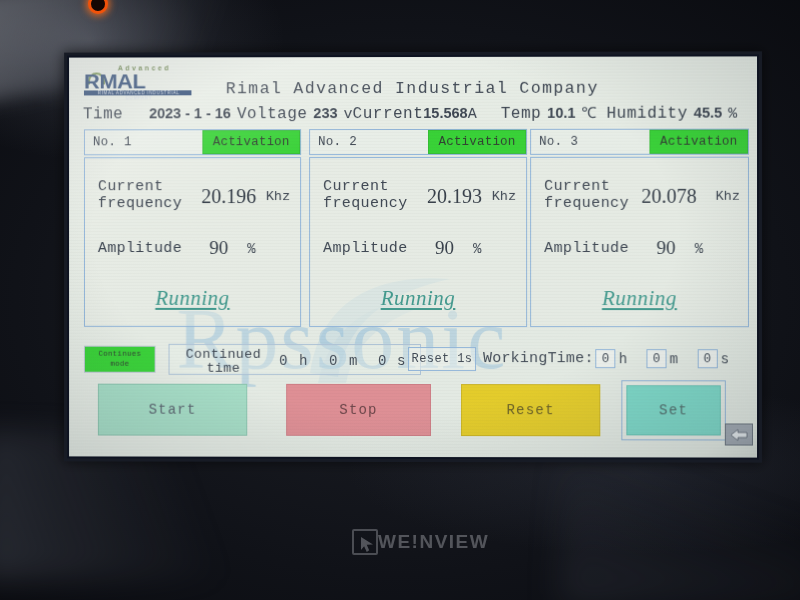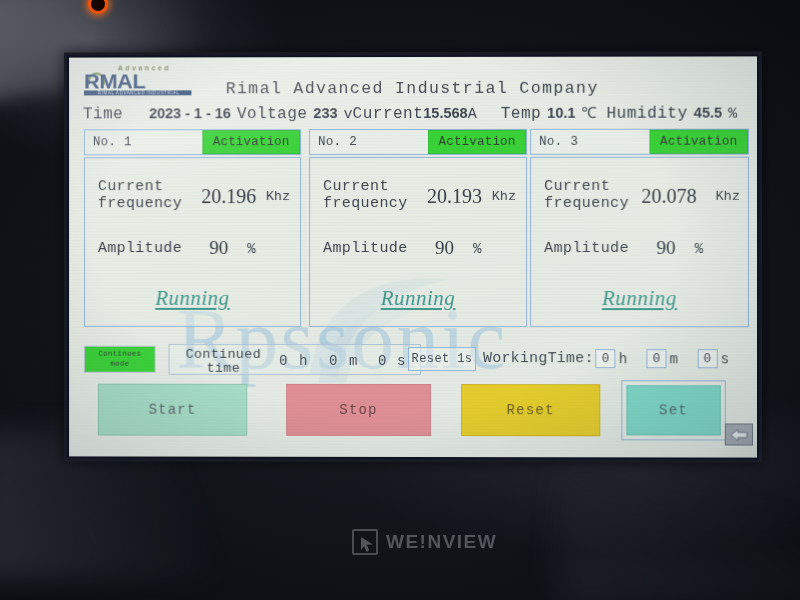--- a/index.html
+++ b/index.html
@@ -55,21 +55,21 @@
     border-radius: 50%;
     border: 3px solid #f1520a;
     box-shadow: 0 0 7px 2px rgba(255,110,25,0.75);
     background: #140703;
   }
 
   
   #brand-weinview {
     position: absolute;
     left: 352px; top: 529px;
-    display: flex; align-items: center; gap: 8px;
+    display: flex; align-items: center; gap: 0;
     opacity: 0.48;
   }
   #brand-weinview .bm-mark {
     position: relative;
     width: 22px; height: 22px;
     border: 2px solid #8a8c92;
     border-radius: 2px;
   }
   #brand-weinview .bm-mark::after {
     content: "";

